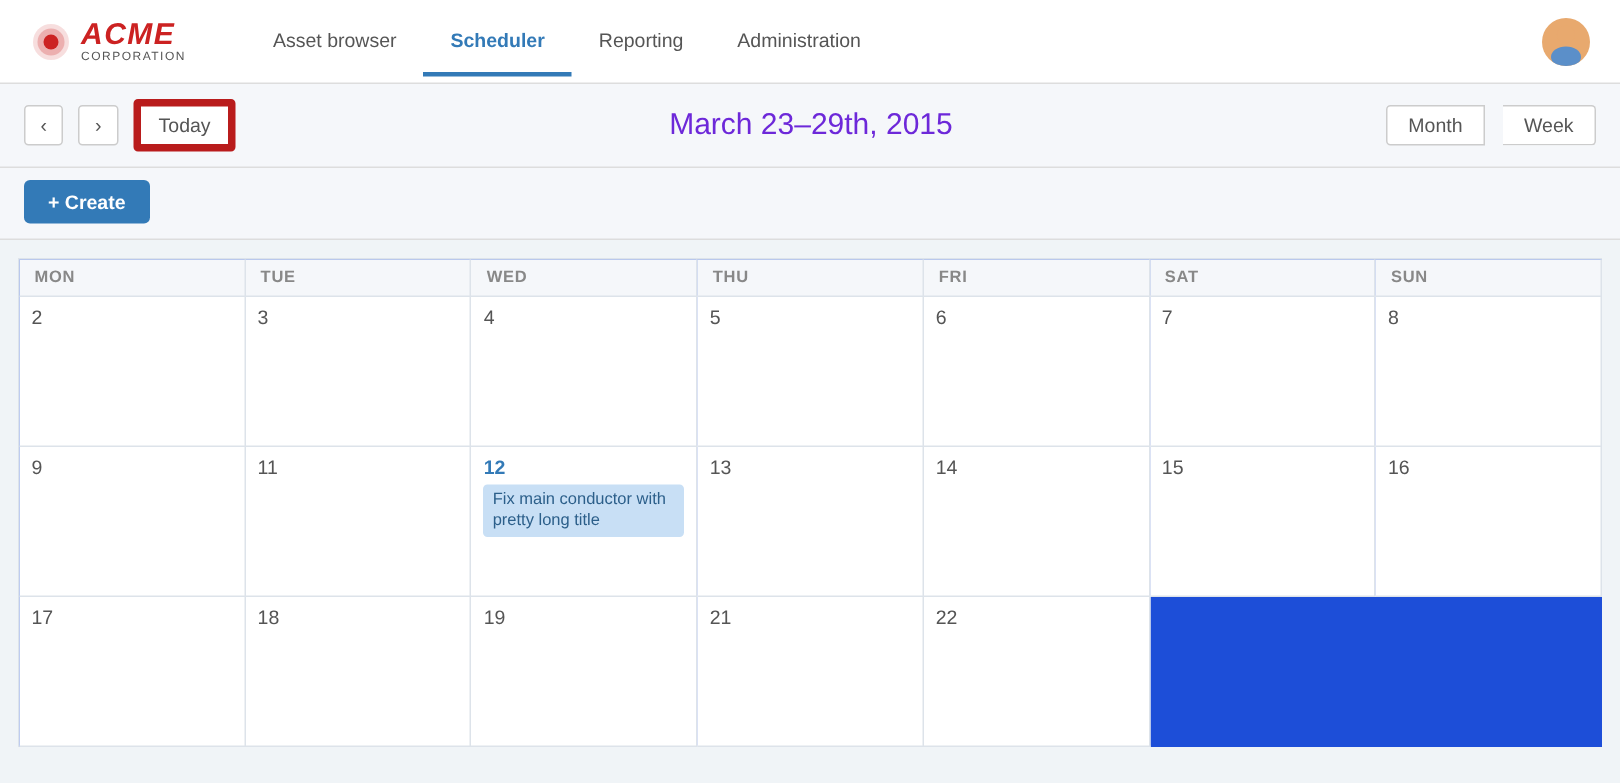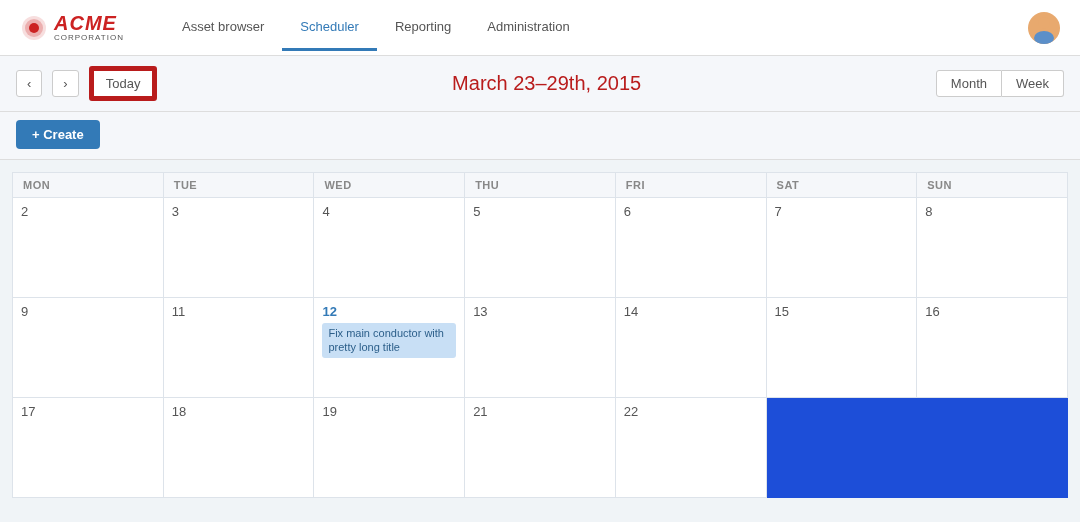--- a/index.html
+++ b/index.html
@@ -52,21 +52,21 @@
       cursor: pointer;
       font-size: 13px;
       color: #555;
       text-decoration: none;
       border-bottom: 3px solid transparent;
       white-space: nowrap;
     }
     .nav-item.active {
       color: #337ab7;
       border-bottom: 3px solid #337ab7;
-      font-weight: 400;
+      font-weight: 700;
     }
     .header-right {
       margin-left: auto;
     }
     .user-avatar {
       width: 32px;
       height: 32px;
       border-radius: 50%;
       background: #e8a96e;
       display: flex;
@@ -100,25 +100,25 @@
       cursor: pointer;
       font-size: 13px;
       color: #555;
       border-radius: 3px;
     }
     .date-title {
       flex: 1;
       text-align: center;
       font-size: 20px;
       font-weight: 400;
-      color: #b91c1c;
+      color: #6d28d9;
     }
     .view-buttons {
       display: flex;
-      gap: 0;
+      gap: 12px;
     }
     .view-btn {
       background: #fff;
       border: 1px solid #ccc;
       padding: 5px 14px;
       cursor: pointer;
       font-size: 13px;
       color: #555;
     }
     .view-btn:first-child { border-radius: 3px 0 0 3px; }

